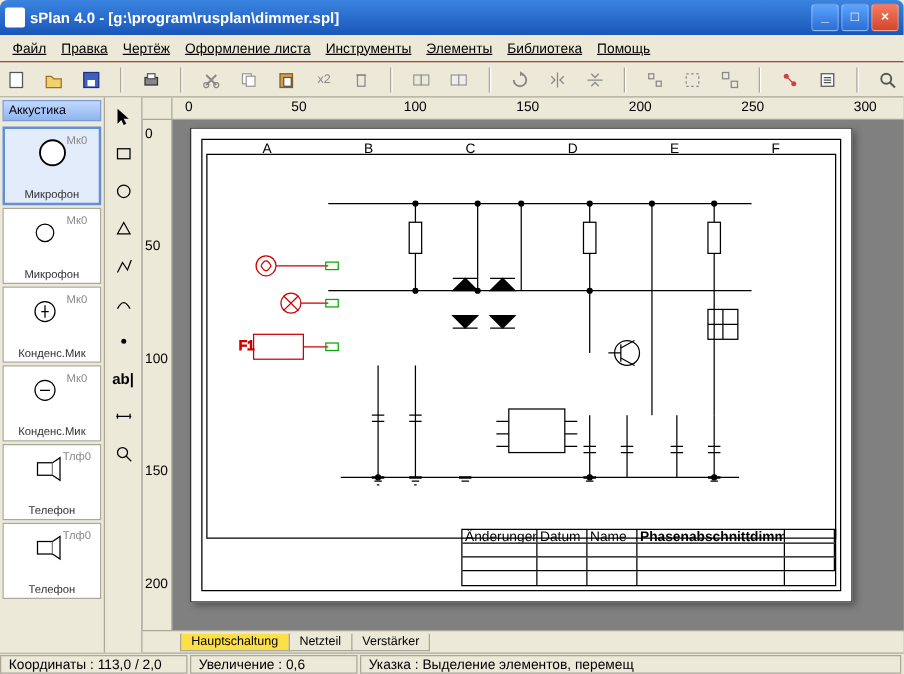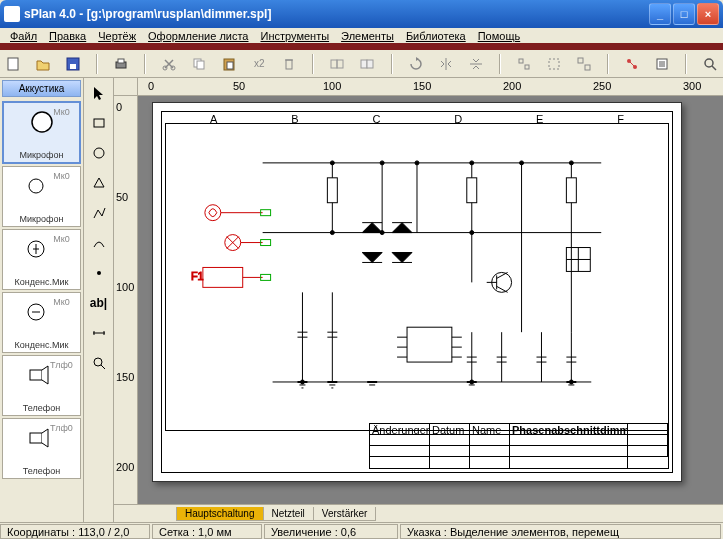--- a/index.html
+++ b/index.html
@@ -5,32 +5,32 @@
 * { box-sizing: border-box; margin: 0; padding: 0; font-family: Tahoma, sans-serif; font-size: 11px; }
 body { background: #ece9d8; width: 723px; height: 539px; overflow: hidden; }
 
 .titlebar { height: 28px; background: linear-gradient(to bottom, #3b84e0, #1956b8); display: flex; align-items: center; padding: 0 4px; color: white; border-radius: 6px 6px 0 0; }
 .titlebar .icon { width: 16px; height: 16px; background: #fff; margin-right: 4px; border-radius: 2px; }
 .titlebar .title { flex: 1; font-weight: bold; font-size: 12px; }
 .titlebar .winbtn { width: 22px; height: 22px; margin-left: 2px; border-radius: 3px; display: flex; align-items: center; justify-content: center; color: white; font-weight: bold; border: 1px solid rgba(255,255,255,0.3); }
 .winbtn.min, .winbtn.max { background: linear-gradient(to bottom, #5aa3ff, #2b6dd4); }
 .winbtn.close { background: linear-gradient(to bottom, #f37b61, #d4452b); }
 
-.menubar { height: 22px; background: #ece9d8; display: flex; align-items: center; padding: 0 4px; border-bottom: 7px solid #7f1d1d; }
+.menubar { height: 22px; background: #ece9d8; display: flex; align-items: center; padding: 0 4px; border-bottom: 1px solid #7f1d1d; }
 .menubar .menuitem { padding: 2px 6px; cursor: default; }
 .menubar .menuitem .ul { text-decoration: underline; }
 
 .toolbar { height: 28px; background: #ece9d8; display: flex; align-items: center; padding: 0 4px; border-bottom: 1px solid #aca899; gap: 12px; }
 .toolbar .tbtn { width: 22px; height: 22px; display: flex; align-items: center; justify-content: center; border: 1px solid transparent; }
 .toolbar .sep { width: 2px; height: 20px; border-left: 1px solid #aca899; border-right: 1px solid #fff; margin: 0 2px; }
 
 .mainarea { display: flex; height: 444px; }
 
 .palette { width: 84px; background: #ece9d8; border-right: 1px solid #aca899; display: flex; flex-direction: column; }
-.palette .tab { background: linear-gradient(to bottom, #c3d9ff, #8eb5f0); border: 1px solid #7a9cd0; padding: 2px 4px; margin: 2px; font-size: 10px; text-align: center; }
+.palette .tab { background: linear-gradient(to bottom, #c3d9ff, #8eb5f0); border: 1px solid #7a9cd0; padding: 2px 4px; margin: 2px; font-size: 10px; }
 .palette .items { overflow-y: auto; flex: 1; }
 .palette .pitem { border: 1px solid #aca899; margin: 2px; padding: 2px; text-align: center; background: #fff; }
 .palette .pitem.sel { border: 2px solid #648fd6; background: #e2ecfa; }
 .palette .pitem .sym { height: 34px; display: flex; align-items: center; justify-content: center; }
 .palette .pitem .lbl { font-size: 9px; color: #333; padding-top: 1px; }
 .palette .pitem .cap { font-size: 9px; color: #888; position: relative; top: -32px; left: 20px; }
 
 .tooltray { width: 30px; background: #ece9d8; border-right: 1px solid #aca899; display: flex; flex-direction: column; align-items: center; padding-top: 4px; gap: 8px; }
 .tooltray .tt { width: 22px; height: 22px; display: flex; align-items: center; justify-content: center; }
 
@@ -47,21 +47,21 @@
 .page .frame { position: absolute; left: 8px; top: 8px; right: 8px; bottom: 8px; border: 1px solid #000; }
 .page .inner { position: absolute; left: 12px; top: 20px; right: 12px; bottom: 50px; border: 1px solid #000; }
 .page .collabels { position: absolute; top: 10px; left: 20px; right: 20px; display: flex; justify-content: space-around; font-size: 8px; }
 .schematic { position: absolute; left: 20px; top: 30px; right: 20px; bottom: 60px; }
 .titleblock { position: absolute; right: 12px; bottom: 12px; width: 300px; height: 46px; border: 1px solid #000; font-size: 7px; }
 .titleblock .row { display: flex; height: 11px; border-bottom: 1px solid #000; }
 .titleblock .cell { border-right: 1px solid #000; padding: 0 2px; overflow: hidden; white-space: nowrap; }
 
 .sheettabs { height: 18px; background: #ece9d8; display: flex; align-items: center; padding-left: 30px; border-top: 1px solid #aca899; }
 .sheettabs .tab { border: 1px solid #aca899; border-top: none; padding: 1px 8px; background: #ece9d8; font-size: 10px; margin-right: -1px; }
-.sheettabs .tab.active { background: #eab308; margin-left: 32px; }
+.sheettabs .tab.active { background: #fde047; }
 
 .statusbar { height: 17px; background: #ece9d8; border-top: 1px solid #aca899; display: flex; align-items: center; font-size: 10px; }
 .statusbar .pane { border: 1px solid #aca899; padding: 1px 6px; margin-right: 2px; height: 15px; white-space: nowrap; overflow: hidden; }
 
 svg { display: block; }
 </style>
 </head>
 <body>
 
 <div class="titlebar">
@@ -513,22 +513,19 @@
       <div class="tab">Netzteil</div>
       <div class="tab">Verstärker</div>
     </div>
   </div>
 </div>
 
 <div class="statusbar">
   <div class="pane" style="width:150px">
     <span>Координаты :</span> <span>113,0 / 2,0</span>
   </div>
-  <div class="pane" style="width:110px">
-    <span>Сетка :</span> <span>1,0 мм</span>
-  </div>
   <div class="pane" style="width:134px">
     <span>Увеличение :</span> <span>0,6</span>
   </div>
   <div class="pane" style="flex:1">
     <span>Указка :</span> <span>Выделение элементов, перемещ</span>
   </div>
 </div>
 
 </body></html>

